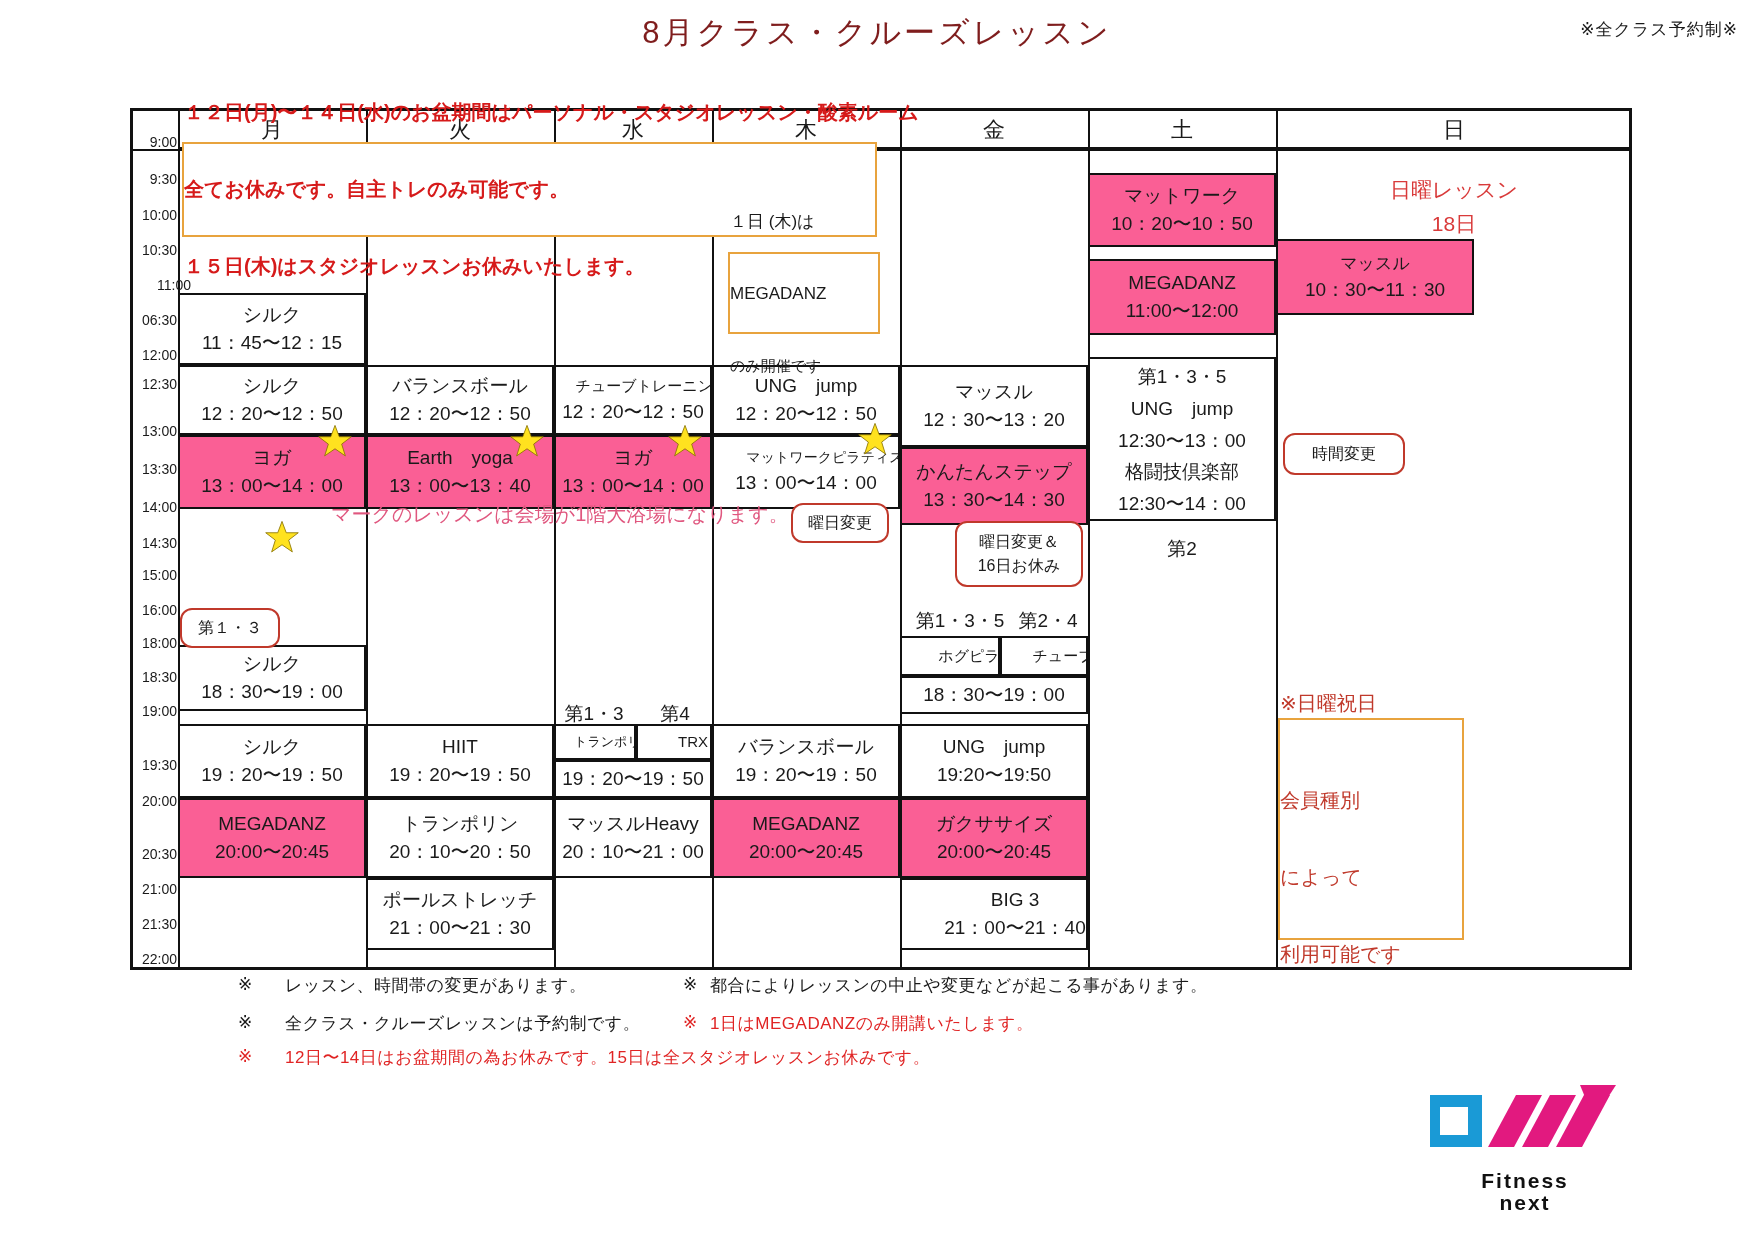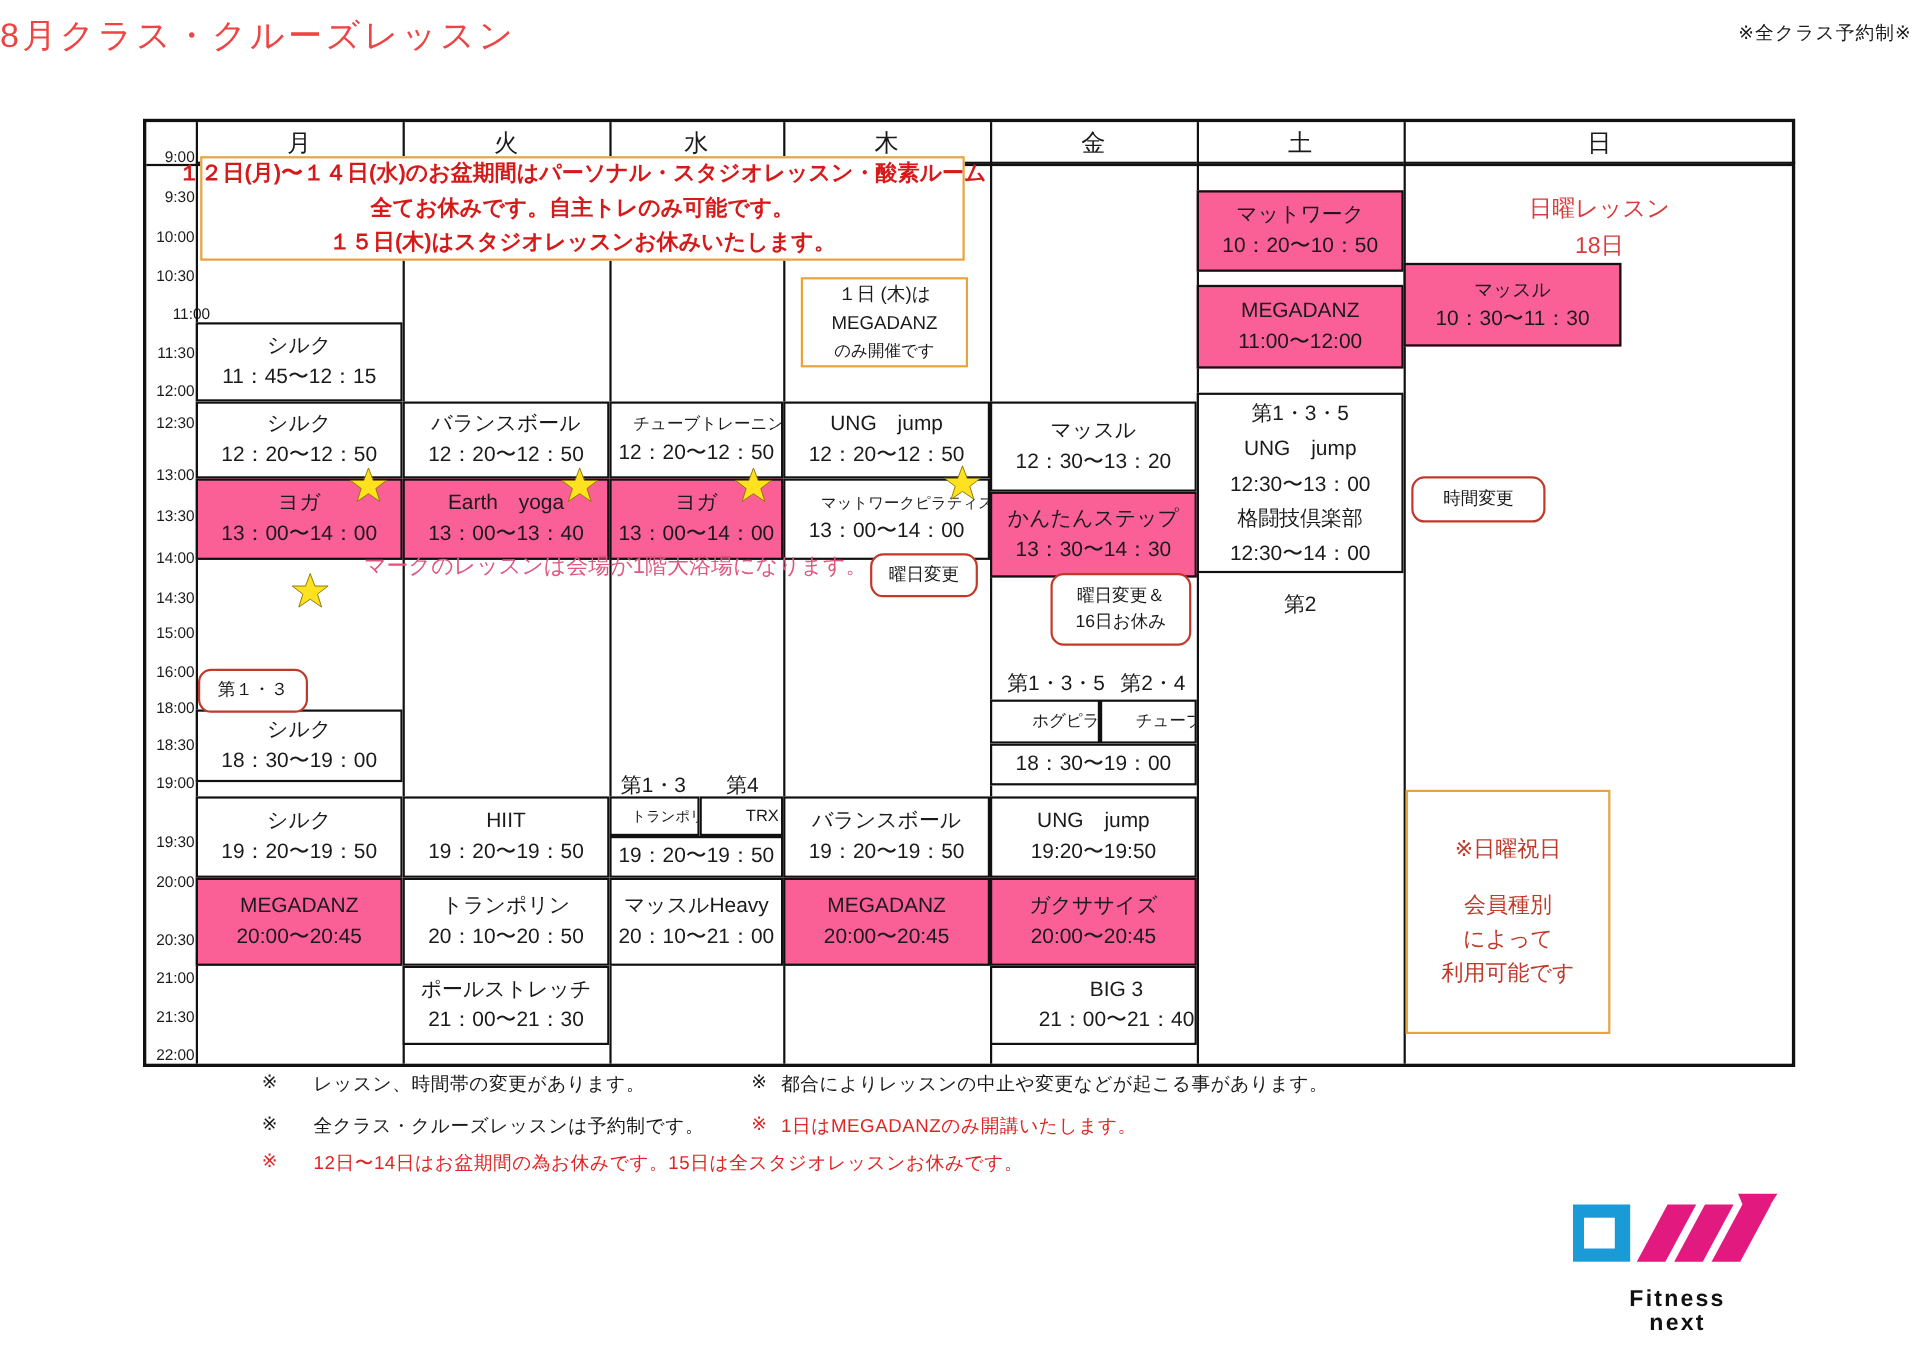--- a/index.html
+++ b/index.html
@@ -13,24 +13,24 @@
   #page {
     position: relative;
     width: 1754px; height: 1240px;
     background: #fff;
   }
 
   
   .page-title {
     position: absolute;
     left: 0; right: 0; top: 12px;
-    text-align: left;
+    text-align: center;
     font-size: 31px;
     letter-spacing: 3px;
-    color: #ef4444;
+    color: #7f1d1d;
     font-weight: 400;
   }
   .reserve-note {
     position: absolute;
     right: 16px; top: 18px;
     font-size: 17px;
     color: #1a1a1a;
     letter-spacing: 1px;
   }
 
@@ -100,21 +100,22 @@
   
   .noticebox {
     position: absolute;
     border: 2px solid #e8a33d;
     background: #fff;
     text-align: center;
     color: #d61a1a;
     display: flex;
     flex-direction: column;
     justify-content: center;
-    align-items: center;
+    align-items: flex-start;
+    gap: 46px;
   }
   .noticebox .ln { line-height: 1.55; white-space: nowrap; }
 
   .obon { font-size: 20px; font-weight: bold; }
   .aug1 { color: #1a1a1a; font-size: 17px; font-weight: 400; }
 
   
   .callout {
     position: absolute;
     border: 2px solid #c0392b;
@@ -208,21 +209,21 @@
     <div class="dayhead" style="left:579px;width:188px;">木</div>
     <div class="dayhead" style="left:767px;width:188px;">金</div>
     <div class="dayhead" style="left:955px;width:188px;">土</div>
     <div class="dayhead" style="left:1143px;width:356px;">日</div>
 
     <div class="tlabel" style="top:23px;">9:00</div>
     <div class="tlabel" style="top:60px;">9:30</div>
     <div class="tlabel" style="top:96px;">10:00</div>
     <div class="tlabel" style="top:131px;">10:30</div>
     <div class="tlabel" style="top:166px;padding-left:24px;">11:00</div>
-    <div class="tlabel" style="top:201px;">11:30</div>
+    <div class="tlabel" style="top:201px;">06:30</div>
     <div class="tlabel" style="top:236px;">12:00</div>
     <div class="tlabel" style="top:265px;">12:30</div>
     <div class="tlabel" style="top:312px;">13:00</div>
     <div class="tlabel" style="top:350px;">13:30</div>
     <div class="tlabel" style="top:388px;">14:00</div>
     <div class="tlabel" style="top:424px;">14:30</div>
     <div class="tlabel" style="top:456px;">15:00</div>
     <div class="tlabel" style="top:491px;">16:00</div>
     <div class="tlabel" style="top:524px;">18:00</div>
     <div class="tlabel" style="top:558px;">18:30</div>

